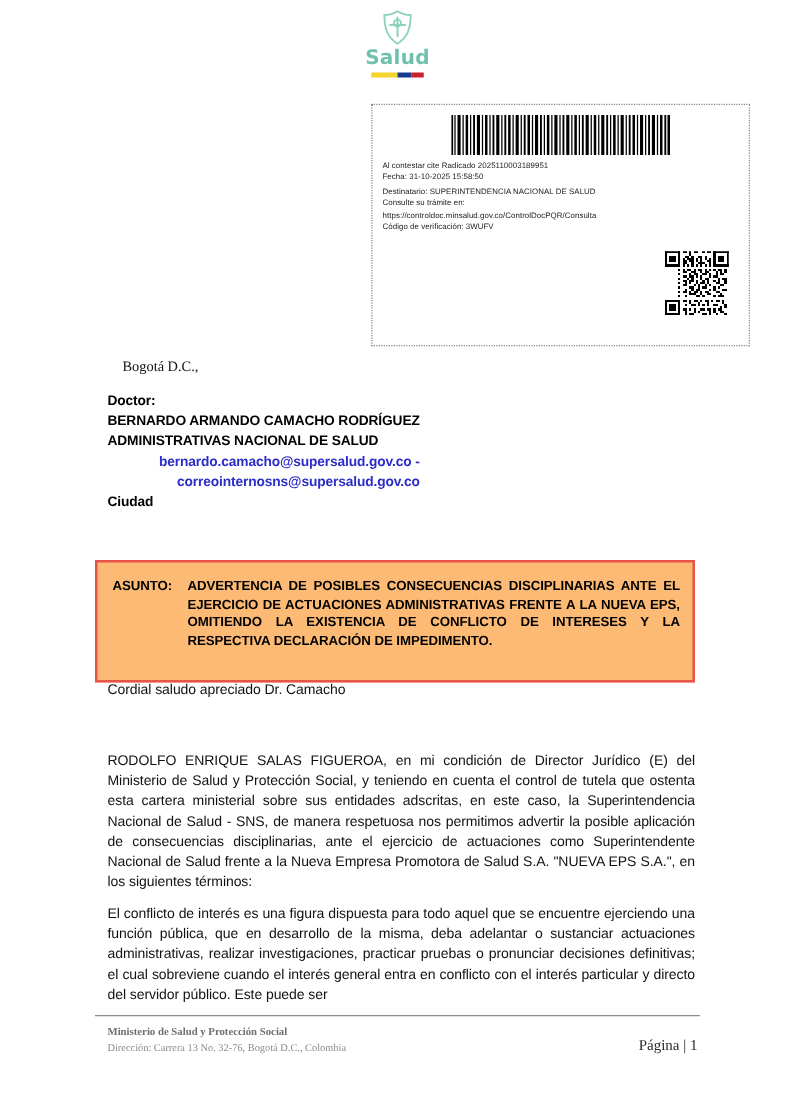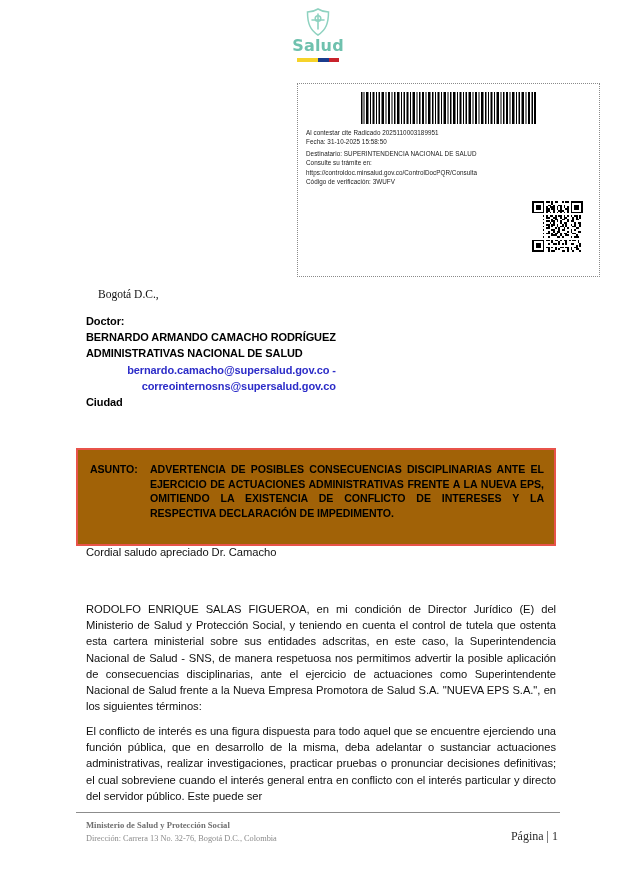--- a/index.html
+++ b/index.html
@@ -115,21 +115,21 @@
   .addressee .mail { color: #2c2cc8; text-align: right; }
 
   
   .asunto-box {
     position: absolute;
     left: 76px;
     top: 448px;
     width: 480px;
     height: 98px;
     border: 2.5px solid #e8534a;
-    background: #a16207;
+    background: #fdba74;
   }
   .asunto-inner {
     position: absolute;
     left: 12px;
     top: 12px;
     right: 10px;
     font-family: "Liberation Sans", sans-serif;
     font-size: 10.6px;
     font-weight: bold;
     line-height: 14.6px;

